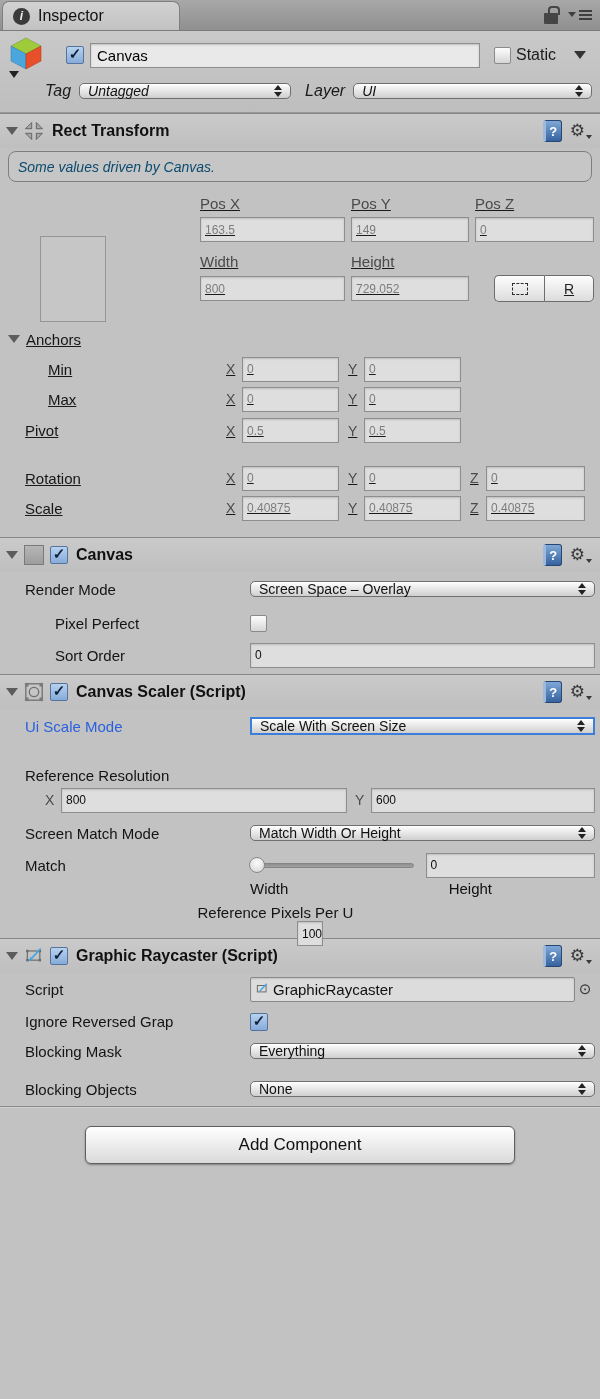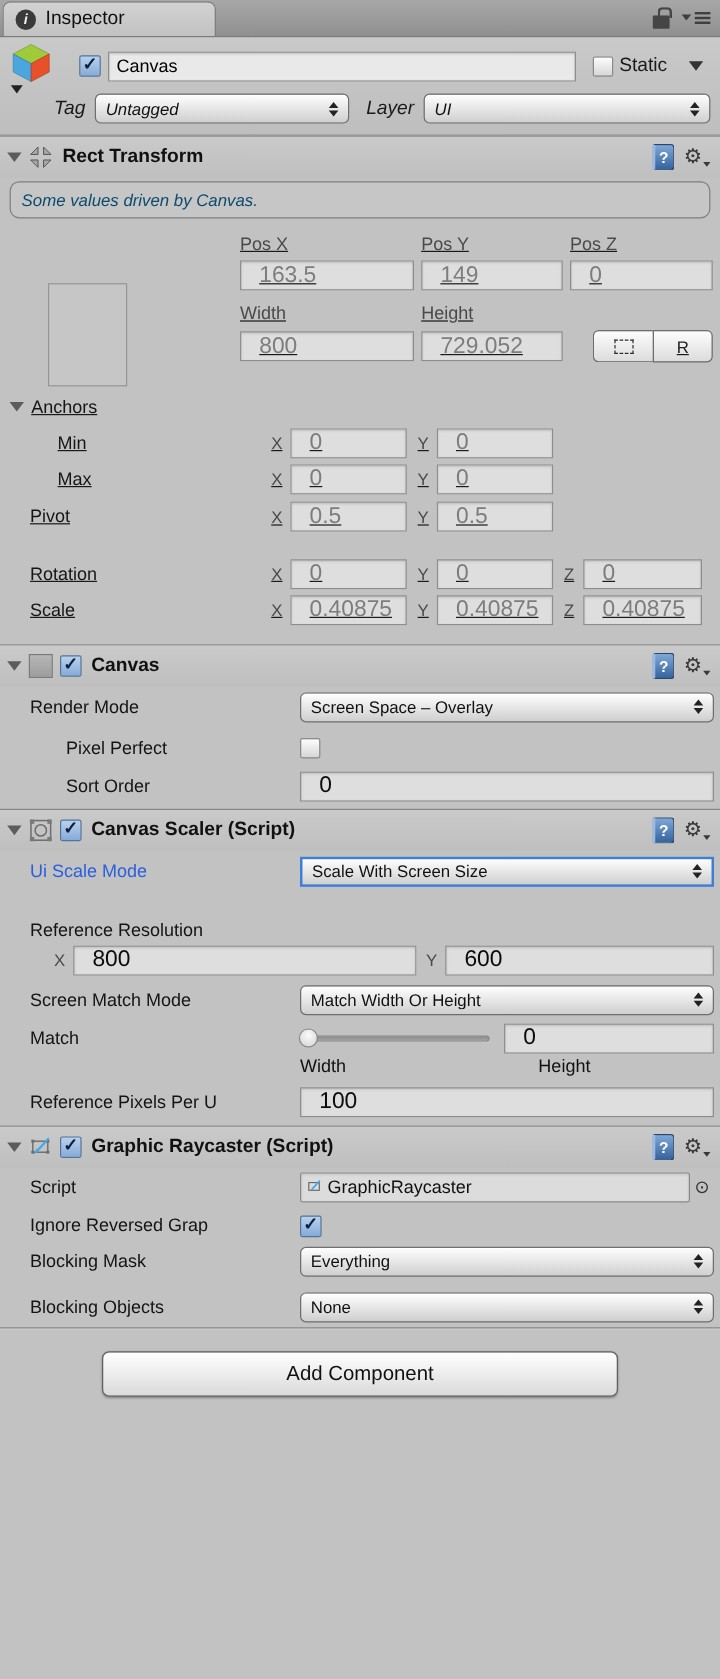--- a/index.html
+++ b/index.html
@@ -36,30 +36,30 @@
   .checkglyph{font-size:15px;font-weight:bold;color:#101f3c;line-height:10px;margin-top:-2px;}
   .namefield{flex:1;height:25px;margin-left:6px;margin-right:14px;background:#e9e9e9;
     border:1px solid #8e8e8e;box-shadow:inset 0 1px 2px rgba(0,0,0,.18);
     display:flex;align-items:center;padding-left:6px;font-size:15px;color:#000;}
   .static-lbl{font-size:16px;margin:0 4px 0 5px;}
   .tri-static{width:0;height:0;border-left:6px solid transparent;border-right:6px solid transparent;
     border-top:8px solid #333;margin:0 6px 0 14px;}
   .go-row2{display:flex;align-items:center;height:27px;margin-top:7px;padding-left:37px;font-style:italic;}
   .mini-lbl{font-size:16px;margin-right:8px;}
   
-  .dd{height:25px;border:1px solid #6f6f6f;border-radius:5px;background:linear-gradient(#fefefe,#cfcfcf);
+  .dd{height:16px;border:1px solid #6f6f6f;border-radius:5px;background:linear-gradient(#fefefe,#cfcfcf);
     display:flex;align-items:center;padding:7px 8px;font-size:14px;color:#111;position:relative;
     box-shadow:inset 0 1px 0 rgba(255,255,255,.8);}
   .dd .dd-text{flex:1;white-space:nowrap;overflow:hidden;}
   .dd-arrows{display:flex;flex-direction:column;align-items:center;margin-left:6px;}
   .dd-arrows .u{width:0;height:0;border-left:4px solid transparent;border-right:4px solid transparent;border-bottom:5px solid #222;}
   .dd-arrows .d{width:0;height:0;border-left:4px solid transparent;border-right:4px solid transparent;border-top:5px solid #222;margin-top:2px;}
   .dd.focused{border:2px solid #3d7edb;border-radius:0;}
   .tf{height:25px;background:#dedede;border:1px solid #8e8e8e;box-shadow:inset 0 1px 2px rgba(0,0,0,.15);
-    display:flex;align-items:center;padding-left:15px;font-size:19px;color:#0c0c0c;}
+    display:flex;align-items:center;padding-left:4px;font-size:12px;color:#0c0c0c;}
   .tf.dis span{color:#7d7d7d;}
   
   .sec{border-top:1px solid #868686;box-shadow:inset 0 1px 0 #d4d4d4;}
   .chead{height:34px;display:flex;align-items:center;padding:0 8px 0 6px;gap:6px;
     background:linear-gradient(#cacaca,#bfbfbf);}
   .fold{width:0;height:0;border-left:6px solid transparent;border-right:6px solid transparent;
     border-top:8px solid #5c5c5c;flex:none;}
   .ctitle{font-size:16px;font-weight:bold;color:#111;flex:1;margin-left:2px;white-space:nowrap;overflow:hidden;}
   .chead-right{display:flex;align-items:center;gap:8px;flex:none;}
   .help-ic{width:19px;height:22px;border-radius:3px;background:linear-gradient(#7fa8d8,#35639f);
@@ -437,21 +437,21 @@
         </div>
         <div class="tf matchfield">
             <span>0</span>
           </div>
       </div>
     </div>
     <div class="mwh">
       <span>Width</span>
       <span>Height</span>
     </div>
-    <div class="prow" style="padding-bottom:6px;">
+    <div class="prow" style="padding-bottom:6px;flex-direction:column;">
       <span class="plbl">Reference Pixels Per U</span>
       <div class="pctl">
         <div class="tf">
             <span>100</span>
           </div>
       </div>
     </div>
   </div>
 
   <div class="sec">

